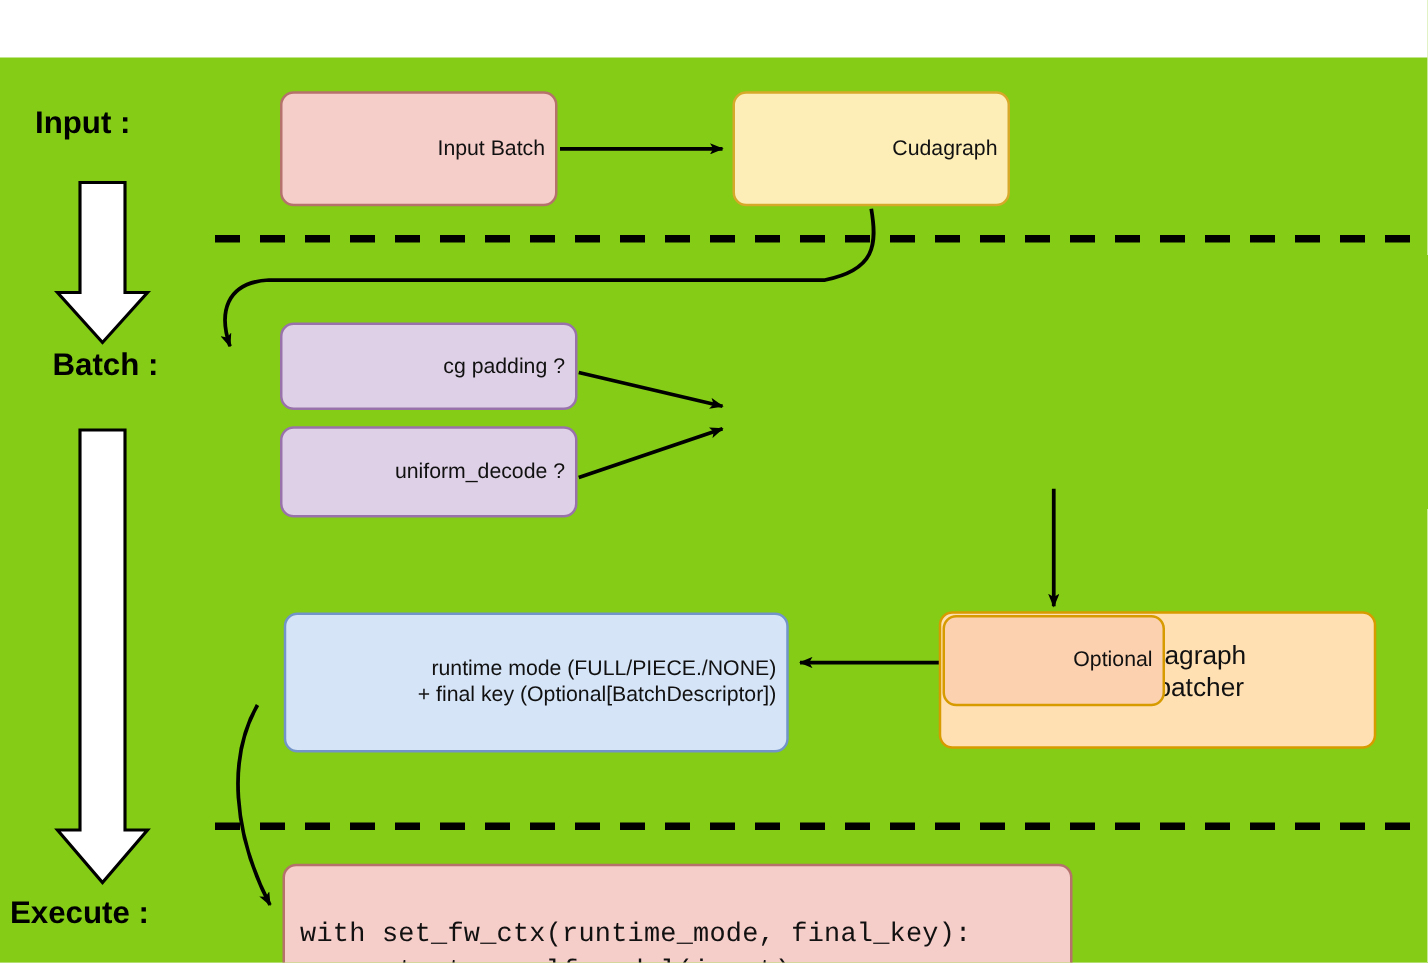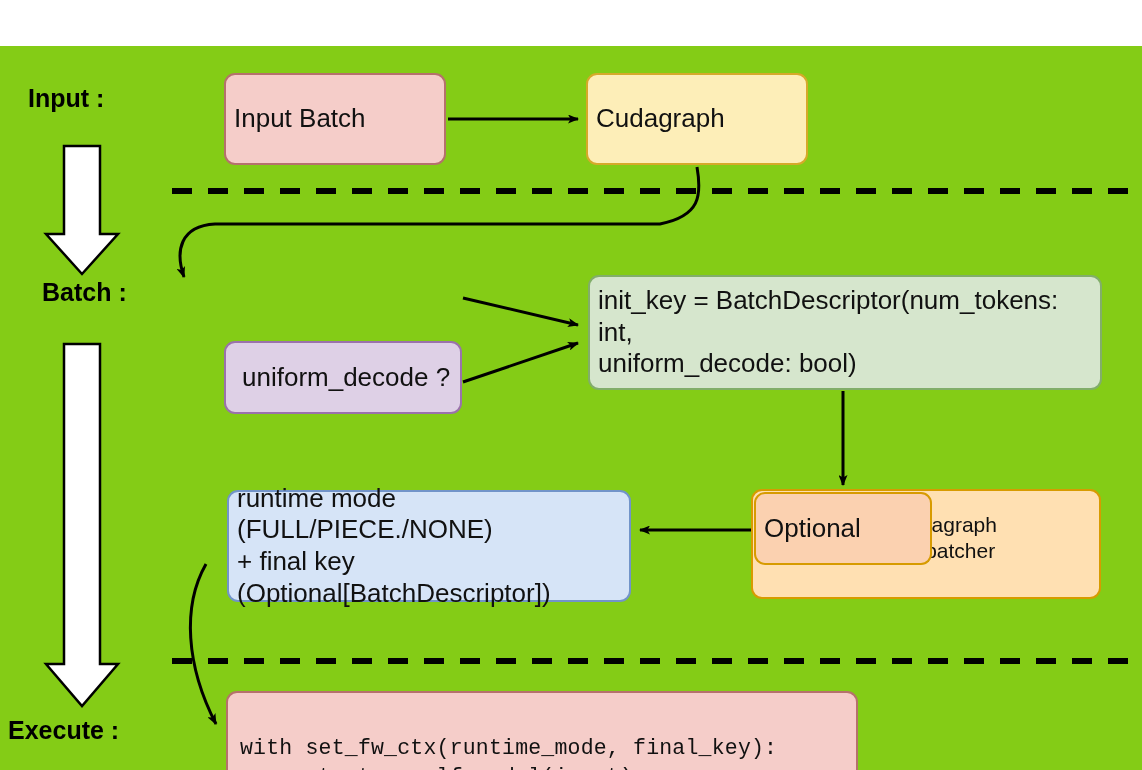--- a/index.html
+++ b/index.html
@@ -38,22 +38,22 @@
   }
   .node {
     position: absolute;
     box-sizing: border-box;
     border-radius: 11px;
     border-style: solid;
     border-width: 2px;
     display: flex;
     align-items: center;
     justify-content: center;
-    text-align: left;
-    font-size: 26px;
+    text-align: right;
+    font-size: 17px;
     color: #111111;
     line-height: 1.22;
     padding: 2px 8px;
   }
   .node.code {
     font-family: "Liberation Mono", "DejaVu Sans Mono", monospace;
     font-size: 21.5px;
     justify-content: flex-start;
     text-align: left;
     white-space: pre;
@@ -121,29 +121,28 @@
 Dispatcher</div>
 
   <div class="node" style="left:224px; top:27px; width:222px; height:92px; background:#f5cdc9; border-color:#b5716c;">
     <span class="inner-text" style="white-space:pre-line;">Input Batch</span>
   </div>
 
   <div class="node" style="left:586px; top:27px; width:222px; height:92px; background:#fdeeb8; border-color:#d6a92a;">
     <span class="inner-text" style="white-space:pre-line;">Cudagraph</span>
   </div>
 
+  <div class="node" style="left:224px; top:212px; width:238px; height:70px; background:#ded0e6; border-color:#9a72ab;">
+    <span class="inner-text" style="white-space:pre-line;">cg padding ?</span>
+  </div>
 
   <div class="node" style="left:224px; top:295px; width:238px; height:73px; background:#ded0e6; border-color:#9a72ab;padding-left:16px;">
     <span class="inner-text" style="white-space:pre-line;">uniform_decode ?</span>
   </div>
 
-  <div class="node" style="left:588px; top:229px; width:514px; height:115px; background:#d6e6cd; border-color:#82ae6a;">
-    <span class="inner-text" style="white-space:pre-line;">init_key = BatchDescriptor(num_tokens: int,
-uniform_decode: bool)</span>
-  </div>
 
   <div class="node" style="left:227px; top:444px; width:404px; height:112px; background:#d6e4f7; border-color:#7294c9;">
     <span class="inner-text" style="white-space:pre-line;">runtime mode (FULL/PIECE./NONE)
 + final key (Optional[BatchDescriptor])</span>
   </div>
 
   <div class="node" style="left:754px; top:446px; width:178px; height:73px; background:#fbd1b0; border-color:#d79b00;">
     <span class="inner-text" style="white-space:pre-line;">Optional</span>
   </div>
 

